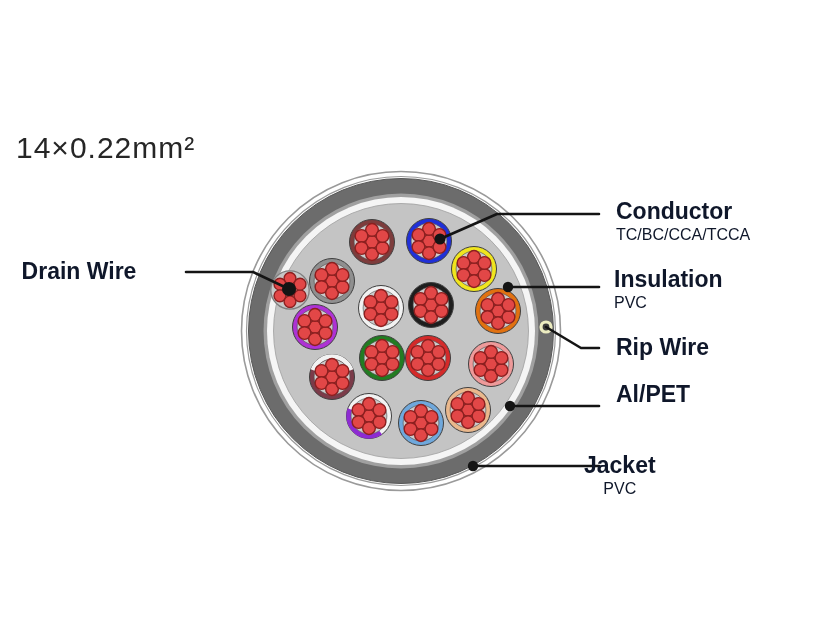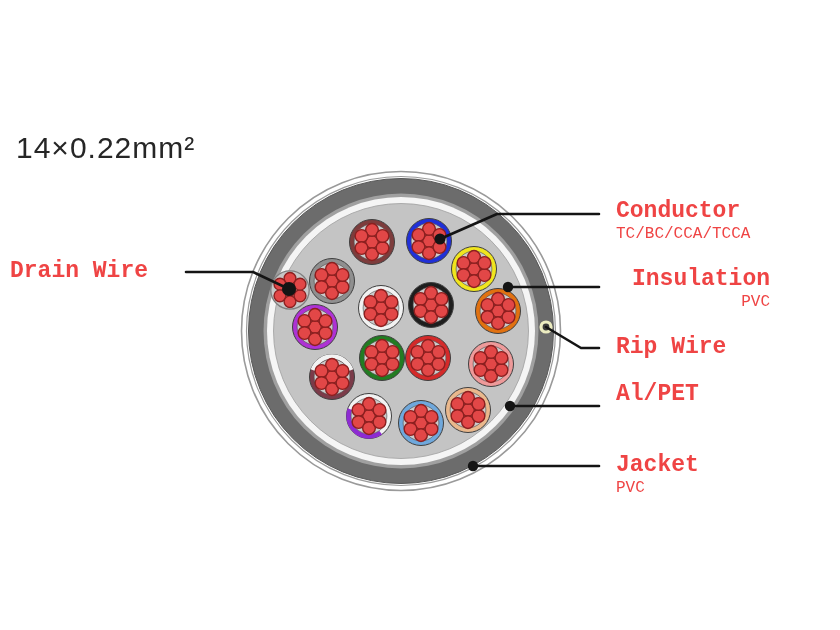--- a/index.html
+++ b/index.html
@@ -1,27 +1,27 @@
 <!DOCTYPE html>
 <html><head>
 <meta charset="utf-8">
 <style>
   html,body{margin:0;padding:0;background:#ffffff;}
   .stage{position:relative;width:820px;height:630px;background:#ffffff;overflow:hidden;
          font-family:"Liberation Sans",sans-serif;}
   .spec{position:absolute;left:16px;top:129px;font-size:30px;line-height:38px;color:#262626;letter-spacing:1px;}
   svg{position:absolute;left:0;top:0;}
-  .lbl{position:absolute;color:#ef4444;font-family:Liberation Mono, monospace;}
+  .lbl{position:absolute;color:#0f172a;}
   .lbl .t{font-weight:700;font-size:23px;line-height:24px;white-space:nowrap;}
   .lbl .s{font-weight:400;font-size:16px;line-height:23px;white-space:nowrap;}
   .lbl-conductor{left:616px;top:199px;}
-  .lbl-insulation{left:632px;top:267px;text-align:right;}
+  .lbl-insulation{left:614px;top:267px;}
   .lbl-ripcord{left:616px;top:335px;}
   .lbl-alpet{left:616px;top:382px;}
-  .lbl-jacket{left:616px;top:453px;}
+  .lbl-jacket{left:584px;top:453px;text-align:center;}
   .lbl-drain{left:0px;top:259px;width:158px;text-align:center;}
 </style>
 </head>
 <body>
 
 <div class="stage">
 
   <div class="spec">14×0.22mm²</div>
 
   <svg id="cable-svg" width="840" height="630" viewBox="0 0 840 630">

